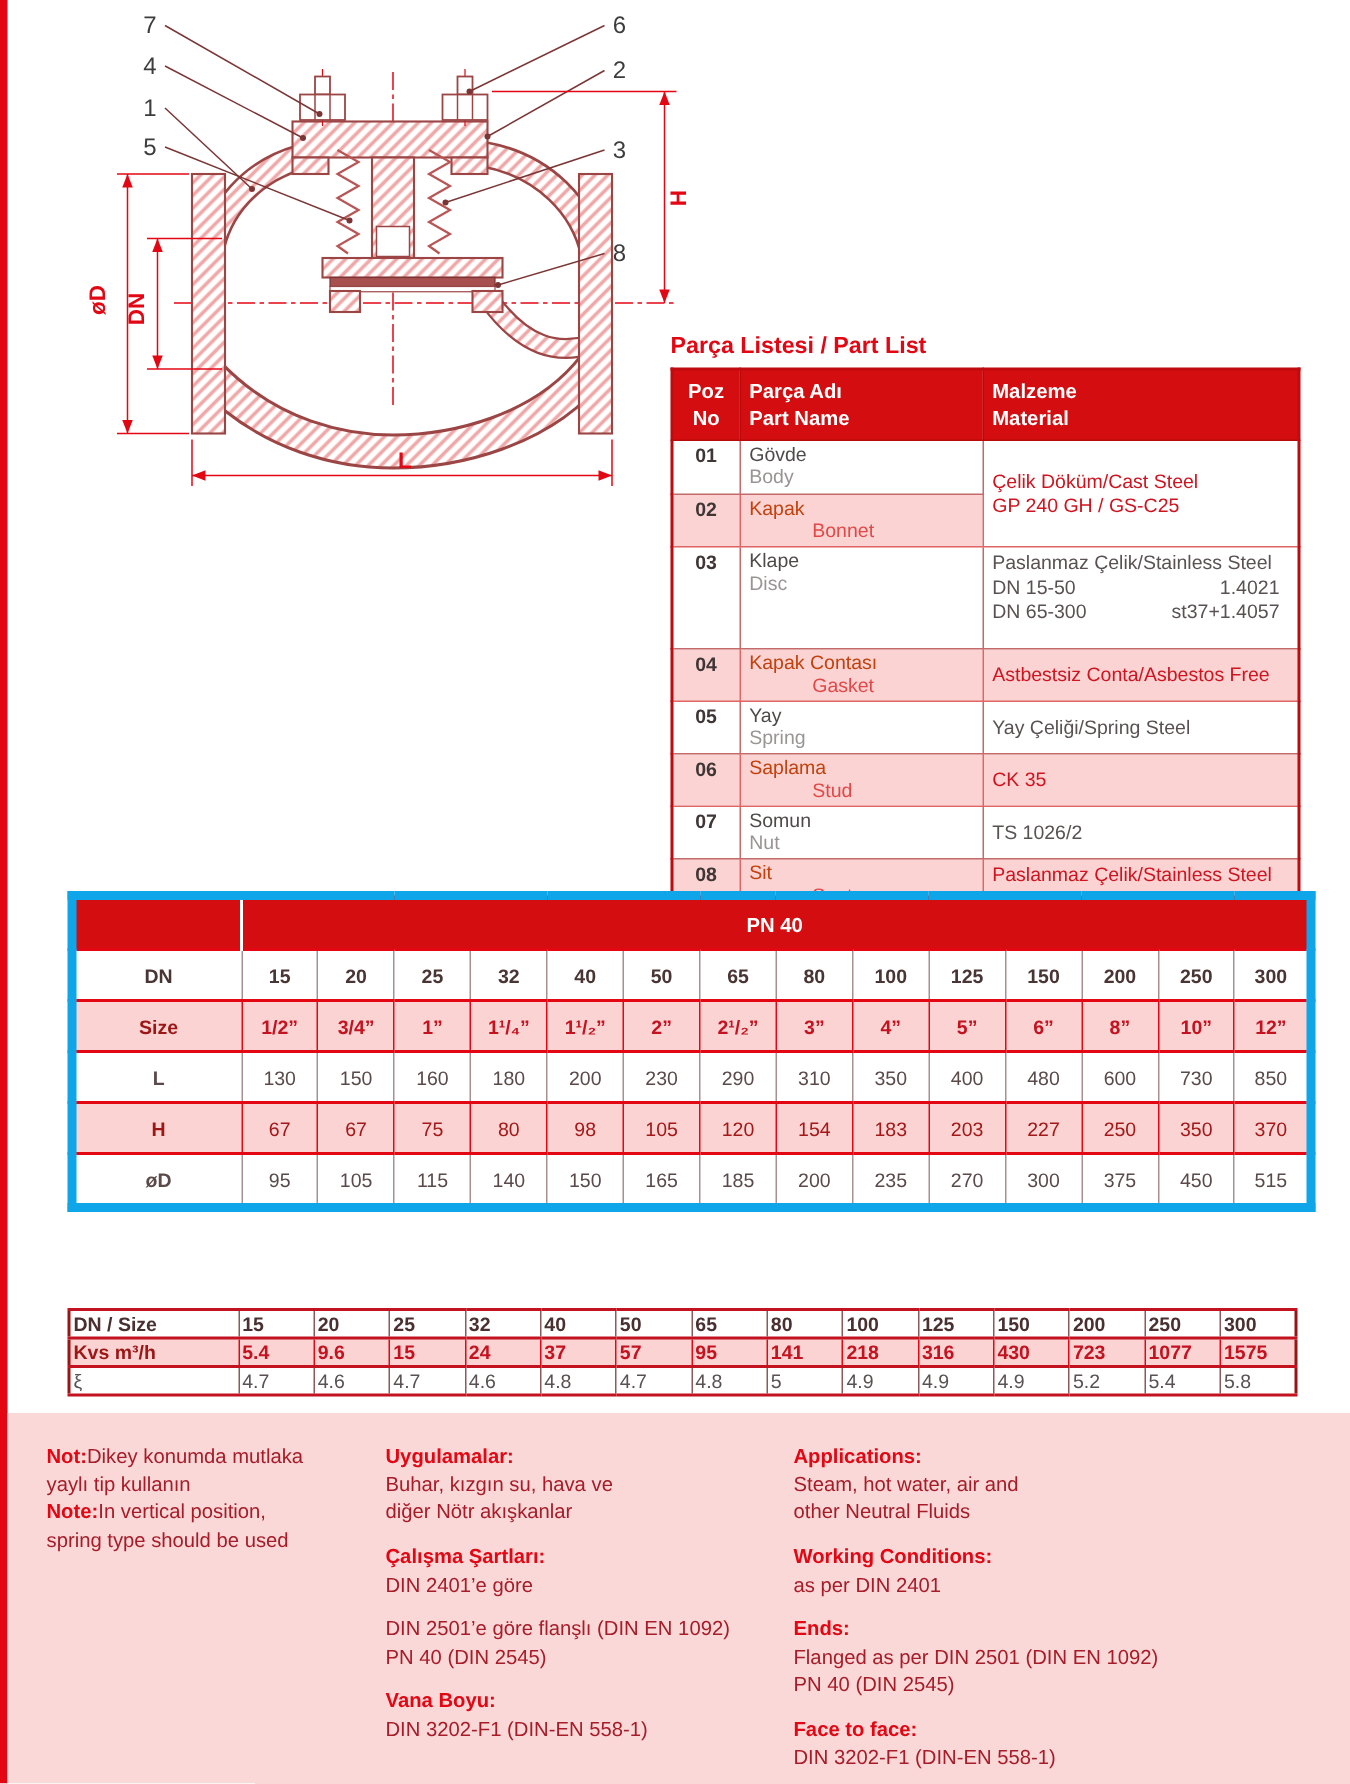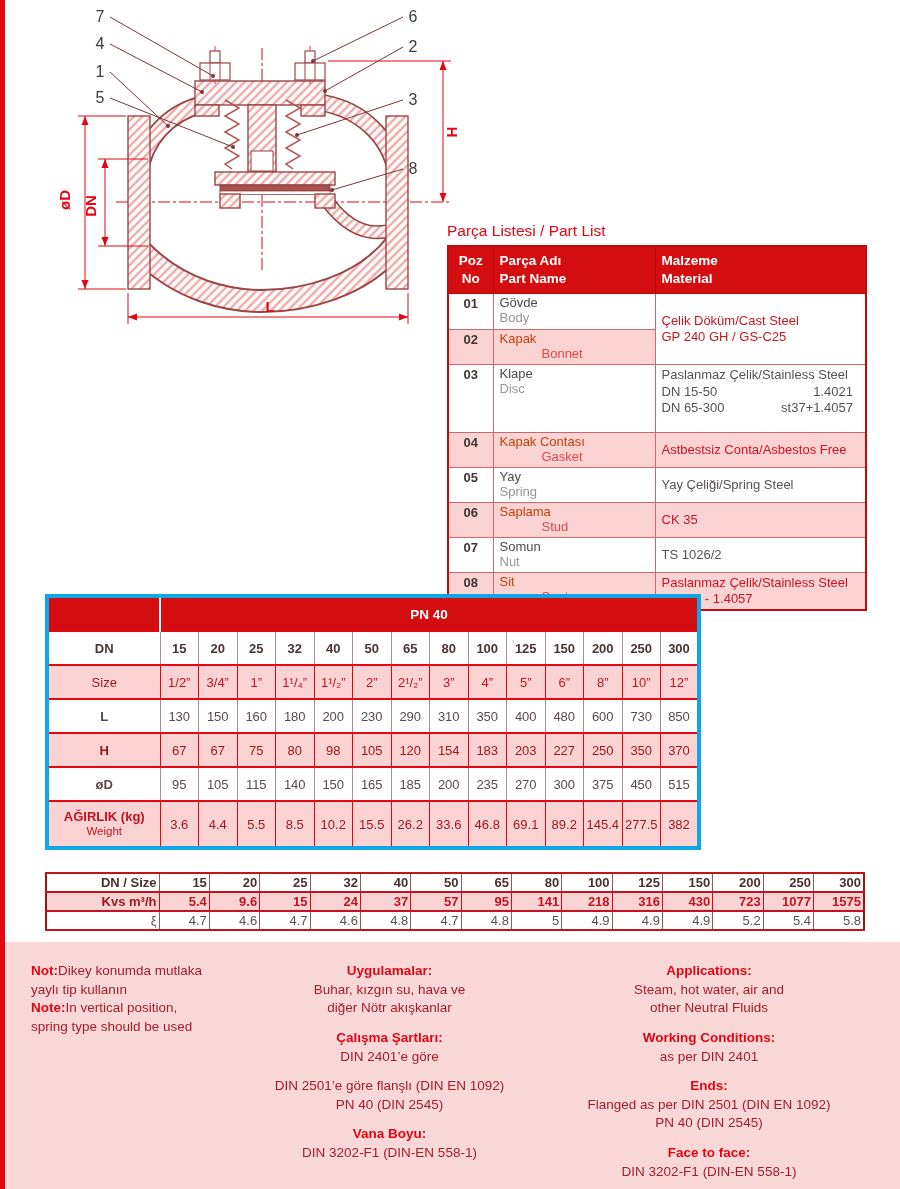--- a/index.html
+++ b/index.html
@@ -16,21 +16,21 @@
   .bandI{fill:none;stroke:url(#hatch);}
   .leader{stroke:#7b3535;stroke-width:1;fill:none;}
   .ldot{fill:#7b3535;}
   .callout-num{font-size:16px;fill:#3d3d3d;}
   .dimline{stroke:#e30613;stroke-width:1;fill:none;}
   .dimtxt{font-size:15px;font-weight:bold;fill:#e30613;}
   .arr{fill:#e30613;}
   .white-part{fill:#ffffff;stroke:#9c4545;stroke-width:1.2;}
 
   
-  .sec-title{color:#e30613;font-weight:normal;font-size:15.5px;margin:0 0 5px 0;}
+  .sec-title{color:#e30613;font-weight:bold;font-size:15.5px;margin:0 0 5px 0;}
 
   
   .partlist{position:absolute;left:447px;top:222px;width:418px;}
   .pltable{border-collapse:collapse;width:418px;table-layout:fixed;border:2px solid #c00b0e;font-size:13px;}
   .pltable th,.pltable td{border:1px solid #c46a6a;padding:2px 6px;vertical-align:top;}
   .pltable thead th{background:#d40d10;color:#ffffff;text-align:left;font-size:13.5px;line-height:1.35;
                     border:1px solid #b80a0a;padding:5px 6px;}
   .pltable thead th.pozh{text-align:center;}
   tr.plwhite td{background:#ffffff;}
   tr.plpink td{background:#fbd3d3;border-color:#e06565;}
@@ -39,58 +39,58 @@
   .nm-en{color:#9a9494;line-height:1.15;}
   tr.plpink .nm-tr{color:#c2410c;}
   tr.plpink .nm-en{color:#e24848;padding-left:42px;}
   .mat-white{color:#5a5252;line-height:1.25;}
   .mat-pink{color:#cf1420;line-height:1.25;}
   td.matpinkcell{background:#fbd3d3;border-color:#e06565;vertical-align:middle;}
   .matline2{display:flex;justify-content:space-between;padding-right:6px;}
 
   
   .dims{position:absolute;left:45px;top:594px;width:820px;}
-  .dimtable{border-collapse:collapse;width:656px;table-layout:fixed;border:4px solid #0ea5e9;font-size:13px;}
+  .dimtable{border-collapse:collapse;width:832px;table-layout:fixed;border:6px solid #0ea5e9;font-size:13px;}
   .dimtable td{border:1px solid #a89090;border-top:2px solid #e30613;border-bottom:2px solid #e30613;
                text-align:center;height:32px;padding:0 2px;}
   .dimtable thead th{background:#d40d10;color:#ffffff;font-weight:bold;font-size:13.5px;height:30px;}
   .dimtable thead th.corner{border-right:2px solid #ffffff;}
   tr.pinkrow td{background:#fbd3d3;border-left-color:#e30613;border-right-color:#e30613;}
   .rowlabel{font-weight:bold;color:#3f3030;}
   tr.pinkrow .rowlabel{color:#9c1616;}
   tr.dnrow td{font-weight:bold;color:#4a3535;}
-  tr.sizerow td{font-weight:normal;color:#c41320;}
+  tr.sizerow td{font-weight:bold;color:#c41320;}
   tr.lrow td,tr.odrow td{color:#5a4a4a;}
   tr.hrow td{color:#a31818;}
   tr.wrow td{color:#a31818;height:44px;}
   .wlab1{font-weight:bold;color:#c41320;font-size:13px;display:block;line-height:1.15;}
   .wlab2{font-weight:normal;color:#c41320;font-size:11.5px;display:block;line-height:1.1;}
 
   
   .kvs{position:absolute;left:45px;top:872px;width:820px;}
   .kvstable{border-collapse:collapse;width:820px;table-layout:fixed;border:2px solid #9c1313;font-size:13px;}
   .kvstable td{border:1px solid #8b5a5a;border-top:2px solid #c41320;border-bottom:2px solid #c41320;
-               text-align:right;height:17px;padding:0 2px;}
+               text-align:left;height:17px;padding:0 2px;}
   tr.kvshead td{font-weight:bold;color:#4a3030;}
   tr.kvsrow td{background:#fbd3d3;font-weight:bold;color:#c41320;border-left-color:#e30613;border-right-color:#e30613;}
   tr.zetarow td{color:#5a5252;}
   .kvslabel{font-weight:bold;}
   tr.kvsrow .kvslabel{color:#9c1616;}
   tr.zetarow .kvslabel{font-weight:normal;color:#5a5252;}
 
   
   .notes{position:absolute;left:5px;top:942px;width:895px;height:247px;background:#fad8d8;}
   .ncol{position:absolute;top:20px;font-size:13.5px;line-height:1.38;color:#a61c28;}
   .ncol1{left:26px;width:215px;}
   .ncol2{left:252px;width:265px;}
   .ncol3{left:524px;width:360px;}
   .nhead{color:#e30613;font-weight:bold;}
   .ntext{white-space:pre-line;}
   .ngroup{margin-bottom:11px;}
-  .ngroup p{margin:0;text-align:center;}
+  .ngroup p{margin:0;}
 </style>
 </head>
 <body>
 
 <div class="page">
   <div class="redbar"></div>
 
   <svg class="drawing" width="440" height="338" viewBox="0 0 440 338">
     <defs>
       <pattern id="hatch" patternUnits="userSpaceOnUse" width="6" height="6" patternTransform="rotate(45)">
@@ -409,40 +409,20 @@
             <td>150</td>
             <td>165</td>
             <td>185</td>
             <td>200</td>
             <td>235</td>
             <td>270</td>
             <td>300</td>
             <td>375</td>
             <td>450</td>
             <td>515</td>
-          </tr>
-        <tr class="pinkrow wrow">
-          <td>
-              <span class="wlab1">AĞIRLIK (kg)</span>
-              <span class="wlab2">Weight</span>
-            </td>
-        <td>3.6</td>
-            <td>4.4</td>
-            <td>5.5</td>
-            <td>8.5</td>
-            <td>10.2</td>
-            <td>15.5</td>
-            <td>26.2</td>
-            <td>33.6</td>
-            <td>46.8</td>
-            <td>69.1</td>
-            <td>89.2</td>
-            <td>145.4</td>
-            <td>277.5</td>
-            <td>382</td>
           </tr>
       </tbody>
     </table>
   </div>
 
   <div class="kvs">
     <table class="kvstable">
       <colgroup>
           <col style="width:113px">
           <col span="14">

